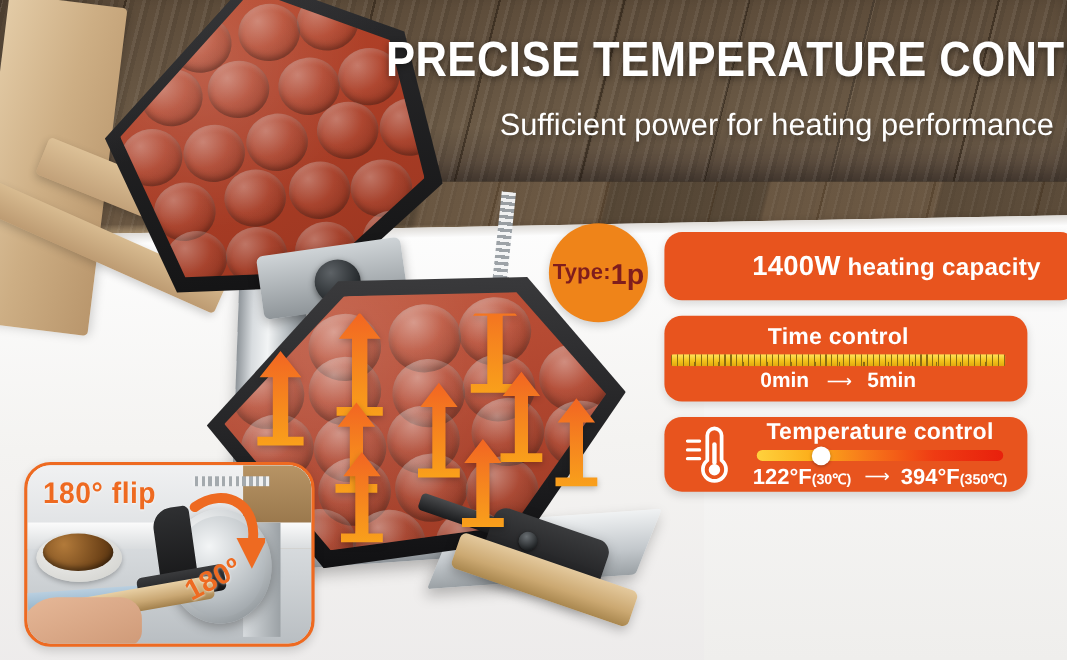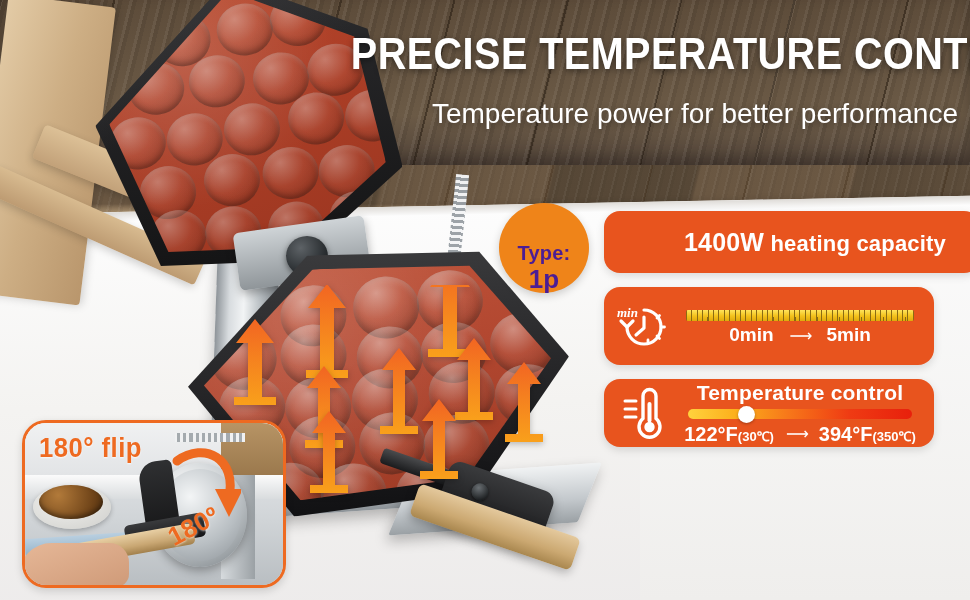--- a/index.html
+++ b/index.html
@@ -242,22 +242,22 @@
     font-weight:400;
     text-shadow:0 2px 7px rgba(0,0,0,.4);
     white-space:nowrap;
   }
 
   
   .type-badge{
     position:absolute;left:499px;top:203px;width:90px;height:90px;
     border-radius:50%;
     background:#ef8419;
-    color:#4c1d95;text-align:center;
-    display:flex;flex-direction:column;align-items:center;justify-content:flex-end;
+    color:#7f1d1d;text-align:center;
+    display:flex;flex-direction:row;align-items:center;justify-content:center;
     box-shadow:0 3px 9px rgba(0,0,0,.18);
   }
   .type-badge .t1{font-size:20px;font-weight:700;line-height:22px;letter-spacing:.2px;}
   .type-badge .t2{font-size:26px;font-weight:700;line-height:28px;margin-top:1px;}
 
   
   .card{
     position:absolute;
     background:#e8541e;
     border-radius:16px;
@@ -528,46 +528,38 @@
 
     <svg class="arrow" style="left:290px;top:375px;" width="250" height="160" viewBox="0 0 250 160">
       <g fill="url(#ag)">
         <path d="M20 110 h13 v-52 h-11 l17-22 17 22 h-11 v52 h13 v8 h-38 z"></path>
         <path d="M130 96 h13 v-50 h-11 l17-22 17 22 h-11 v50 h13 v8 h-38 z"></path>
       </g>
     </svg>
   </div>
 
   <div class="headline">PRECISE TEMPERATURE CONTROL</div>
-  <div class="subhead">Temperature power for better performance</div>
+  <div class="subhead">Sufficient power for heating performance</div>
 
   <div class="type-badge">
     <span class="t1">Type:</span>
     <span class="t2">1p</span>
   </div>
 
   <div class="card" id="card-power">
     <div class="power-text">
       <span class="big">1400W</span>
       <span>heating capacity</span>
     </div>
   </div>
 
   <div class="card" id="card-time">
     <div class="card-inner">
-      <div class="card-icon">
-        <svg width="56" height="52" viewBox="0 0 56 52" fill="none" stroke="#fff" stroke-width="3.2" stroke-linecap="round" stroke-linejoin="round">
-          <path d="M30 10 a17 17 0 1 1 -17 17"></path>
-          <path d="M13 27 l-6 -6 M13 27 l6 -6"></path>
-          <path d="M30 17 v11 l-8 7"></path>
-          <path d="M43 18 l2.5 -2.5 M47 27 h3.5 M43 36 l2.5 2.5 M34 40 v3.5" stroke-width="2.8"></path>
-          <text x="3" y="17" font-family="Liberation Serif, serif" font-size="13" font-style="italic" font-weight="700" fill="#fff" stroke="none">min</text>
-        </svg>
-      </div>
       <div class="card-body">
+        <div class="card-title">Time control</div>
         <div class="ruler"></div>
         <div class="range-row">
           <span>0min</span>
           <span class="arrw">⟶</span>
           <span>5min</span>
         </div>
       </div>
     </div>
   </div>
 

